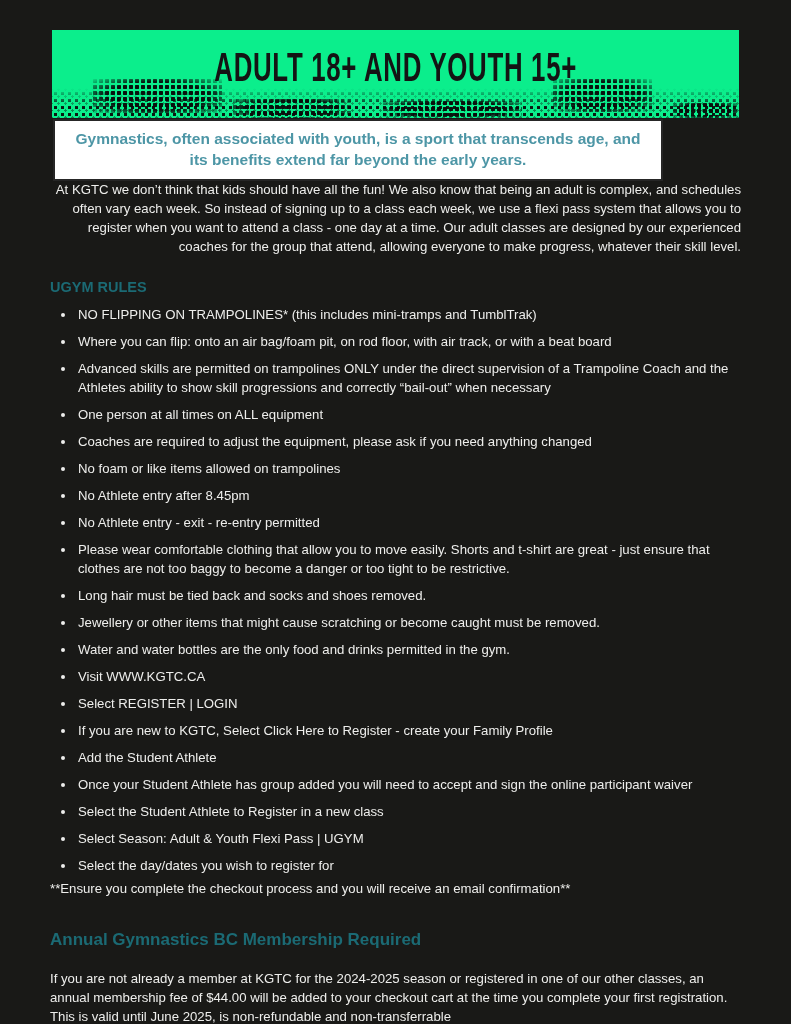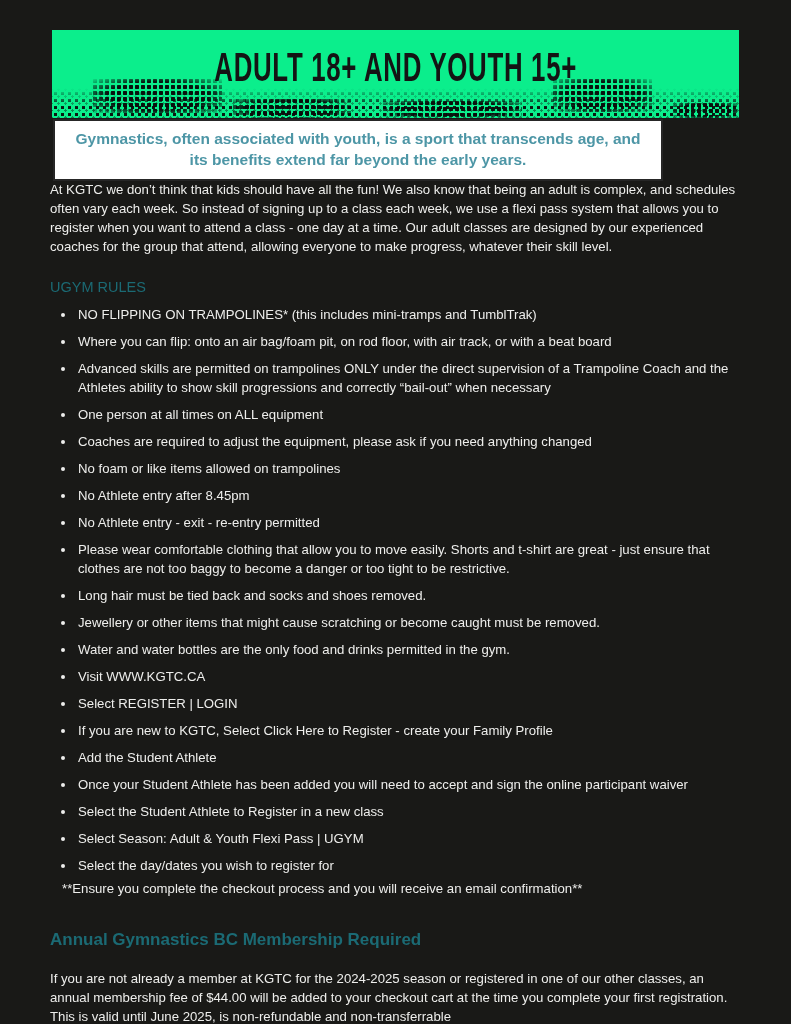--- a/index.html
+++ b/index.html
@@ -58,31 +58,31 @@
   }
   .tagline-text{
     color:#4d96a6;font-weight:700;font-size:15.5px;line-height:21px;
   }
 
   
   .content{
     position:absolute;left:50px;top:180px;width:691px;
     color:#eeeeec;font-size:13.2px;line-height:19px;
   }
-  .intro-p{margin:0 0 18px 0;text-align:left;}
+  .intro-p{margin:0 0 18px 0;text-align:right;}
   .section-heading{
-    color:#1b6a74;font-weight:400;font-size:14.5px;
+    color:#1b6a74;font-weight:700;font-size:14.5px;
     margin:22px 0 5px 0;
   }
   ul.bullets{
     margin:0;padding:0 0 0 26px;
     list-style:disc outside;
   }
   ul.bullets li{margin:8px 0 3px 0;padding-left:2px;}
-  .footnote{margin:4px 0 0 12px;}
+  .footnote{margin:4px 0 0 0;}
   .membership-heading{
     color:#1b6a74;font-weight:700;font-size:17px;
     margin:32px 0 0 0;
   }
   .membership-body{margin:20px 0 0 0;}
 </style>
 </head>
 <body>
 
 <div class="page">
@@ -129,21 +129,21 @@
           <li>Water and water bottles are the only food and drinks permitted in the gym.</li>
         </ul>
     </div>
 
     <div class="section">
       <ul class="bullets">
           <li>Visit WWW.KGTC.CA</li>
           <li>Select REGISTER | LOGIN</li>
           <li>If you are new to KGTC, Select Click Here to Register - create your Family Profile</li>
           <li>Add the Student Athlete</li>
-          <li>Once your Student Athlete has been added you will need to accept and sign the online participant waiver</li>
+          <li>Once your Student Athlete has group added you will need to accept and sign the online participant waiver</li>
           <li>Select the Student Athlete to Register in a new class</li>
           <li>Select Season: Adult &amp; Youth Flexi Pass | UGYM</li>
           <li>Select the day/dates you wish to register for</li>
         </ul>
       <p class="footnote">**Ensure you complete the checkout process and you will receive an email confirmation**</p>
     </div>
 
     <div class="membership-heading">Annual Gymnastics BC Membership Required</div>
     <p class="membership-body">If you are not already a member at KGTC for the 2024-2025 season or registered in one of our other classes, an annual membership fee of $44.00 will be added to your checkout cart at the time you complete your first registration. This is valid until June 2025, is non-refundable and non-transferrable</p>
 

